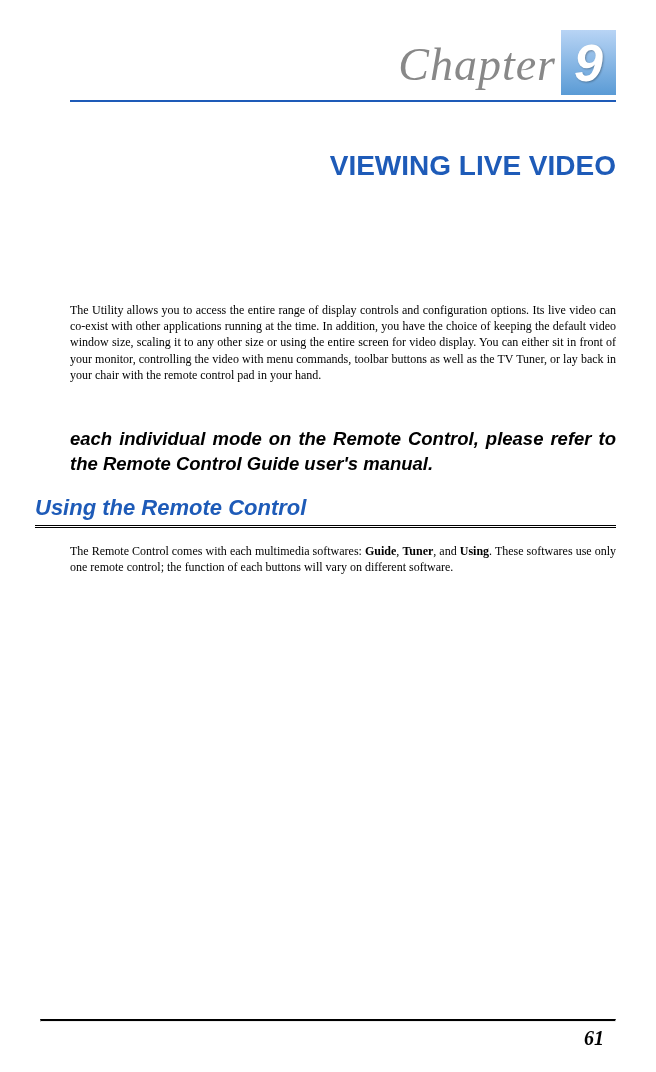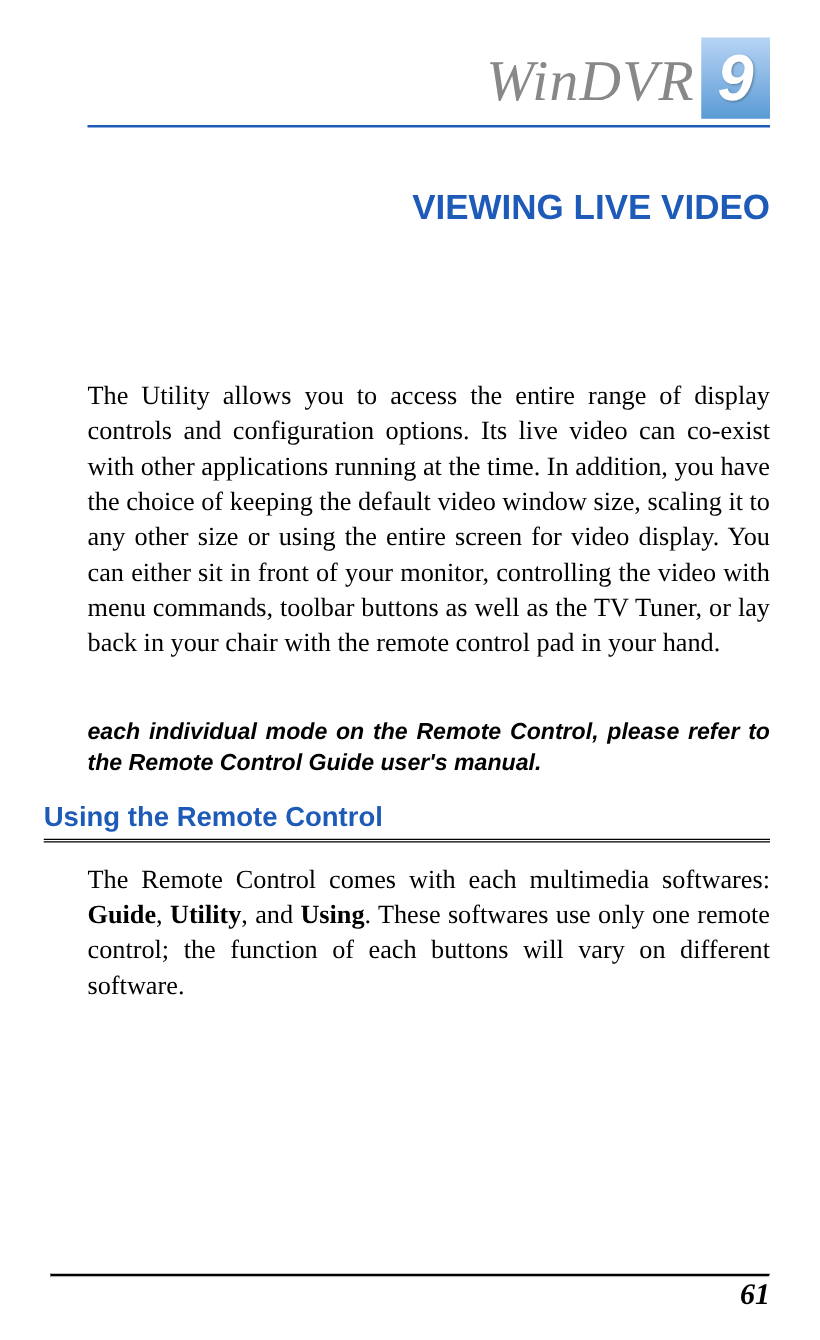--- a/index.html
+++ b/index.html
@@ -57,21 +57,21 @@
     .page-title {
       text-align: right;
       color: #1e5bb8;
       font-family: Arial, Helvetica, sans-serif;
       font-size: 28px;
       font-weight: bold;
       margin-bottom: 120px;
       margin-top: 48px;
     }
     .body-paragraph {
-      font-size: 21px;
+      font-size: 12px;
       text-align: justify;
       line-height: 1.35;
       margin-bottom: 8px;
     }
     .note-block {
       margin-bottom: 18px;
     }
     .note-icon {
       display: inline-block;
       width: 72px;
@@ -93,20 +93,21 @@
       font-style: italic;
       text-align: justify;
       line-height: 1.35;
       margin-top: 44px;
     }
     .section-heading {
       color: #1e5bb8;
       font-family: Arial, Helvetica, sans-serif;
       font-size: 22px;
       font-weight: bold;
+      font-style: italic;
       margin-left: -35px;
       margin-bottom: 4px;
     }
     .section-divider {
       border: none;
       border-top: 1px solid #000;
       border-bottom: 1px solid #000;
       height: 3px;
       margin-left: -35px;
       margin-bottom: 15px;
@@ -114,50 +115,50 @@
     .footer-line {
       position: absolute;
       bottom: 50px;
       left: 40px;
       right: 40px;
       border-top: 2px solid #000;
     }
     .page-number {
       position: absolute;
       bottom: 22px;
-      right: 40px;
+      right: 52px;
       font-family: "Times New Roman", Times, serif;
-      font-size: 24px;
+      font-size: 20px;
       font-weight: bold;
       font-style: italic;
     }
     .bold {
       font-weight: bold;
     }
   </style>
 </head>
 <body>
 
 <div class="chapter-header">
-  <span class="chapter-text">WinDVR</span>
+  <span class="chapter-text">Chapter</span>
   <div class="chapter-number-box">
     <span class="chapter-number">9</span>
   </div>
 </div>
 <hr class="divider-line">
 
 <h1 class="page-title">VIEWING LIVE VIDEO</h1>
 
 <p class="body-paragraph">The Utility allows you to access the entire range of display controls and configuration options.  Its live video can co-exist with other applications running at the time.  In addition, you have the choice of keeping the default video window size, scaling it to any other size or using the entire screen for video display.  You can either sit in front of your monitor, controlling the video with menu commands, toolbar buttons as well as the TV Tuner, or lay back in your chair with the remote control pad in your hand.</p>
 
 <div class="note-block">
   <p class="note-text-continue">each individual mode on the Remote Control, please refer to the Remote Control Guide user's manual.</p>
 </div>
 
 <h2 class="section-heading">Using the Remote Control</h2>
 <hr class="section-divider">
 
 <p class="body-paragraph">
-  <span>The Remote Control comes with each multimedia softwares: </span><span class="bold">Guide</span><span>, </span><span class="bold">Utility</span><span>, and </span><span class="bold">Using</span><span>. These softwares use only one remote control; the function of each buttons will vary on different software.</span>
+  <span>The Remote Control comes with each multimedia softwares: </span><span class="bold">Guide</span><span>, </span><span class="bold">Tuner</span><span>, and </span><span class="bold">Using</span><span>. These softwares use only one remote control; the function of each buttons will vary on different software.</span>
 </p>
 
 <hr class="footer-line">
 <div class="page-number">61</div>
 
 </body></html>

